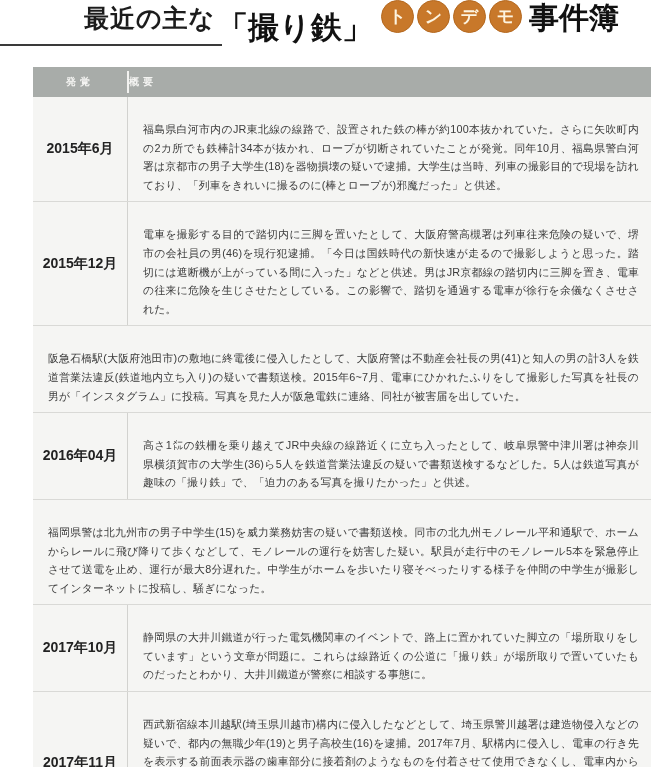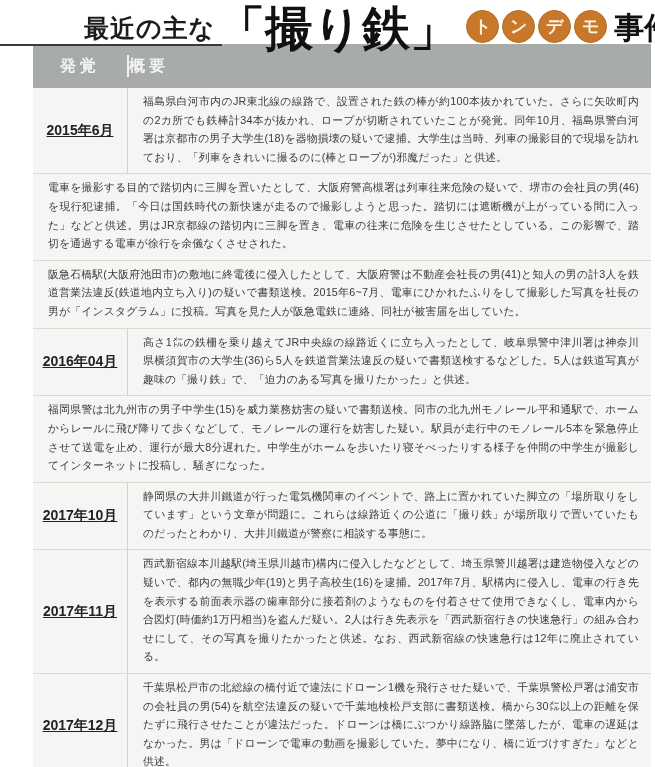--- a/index.html
+++ b/index.html
@@ -12,21 +12,21 @@
     height: 767px;
     background: #ffffff;
     font-family: "Liberation Sans", sans-serif;
     color: #333;
     position: relative;
   }
 
   
   .masthead {
     position: relative;
-    height: 44px;
+    height: 67px;
     width: 655px;
   }
   .title-underline {
     position: absolute;
     left: 0;
     top: 44px;
     width: 222px;
     height: 2px;
     background: #3a3a3a;
   }
@@ -42,21 +42,21 @@
     font-family: "Liberation Serif", "DejaVu Serif", serif;
     font-weight: bold;
     font-size: 25px;
     color: #1c1c1c;
     letter-spacing: 1px;
     margin-bottom: 3px;
   }
   .title-main {
     font-family: "Liberation Serif", "DejaVu Serif", serif;
     font-weight: bold;
-    font-size: 48px;
+    font-size: 31px;
     color: #111;
     line-height: 1;
     margin: 0 4px 0 2px;
     position: relative;
     top: 5px;
   }
   .badges {
     display: flex;
     gap: 3px;
     margin: 0 7px 5px 4px;
@@ -88,24 +88,24 @@
   }
 
   
   .incident-table {
     margin-left: 33px;
     width: 618px;
   }
   .thead {
     display: flex;
     align-items: center;
-    height: 44px;
+    height: 30px;
     background: #a8aca9;
     color: #f4f4f2;
-    font-size: 16px;
+    font-size: 10px;
     font-weight: bold;
     letter-spacing: 4px;
   }
   .th-date {
     width: 94px;
     text-align: center;
     flex: 0 0 94px;
   }
   .th-divider {
     width: 2px;
@@ -131,25 +131,24 @@
   .cell-date {
     flex: 0 0 94px;
     width: 94px;
     display: flex;
     align-items: center;
     justify-content: center;
     font-size: 14px;
     font-weight: bold;
     color: #222;
     border-right: 1px solid #d2d2cf;
-    text-decoration: underline;
   }
   .cell-summary {
     flex: 1;
-    padding: 4px 12px 7px 15px;
+    padding: 23px 12px 7px 15px;
     font-size: 10.8px;
     line-height: 18.6px;
     color: #3a3a3a;
     text-align: justify;
     letter-spacing: 0.2px;
   }
 </style>
 </head>
 <body>
 
@@ -185,20 +184,21 @@
     <div class="th-divider"></div>
     <div class="th-summary">概要</div>
   </div>
   <div class="tbody" style="background: rgb(245, 245, 243);">
   <div class="row">
     <div class="cell-date">2015年6月</div>
     <div class="cell-summary">福島県白河市内のJR東北線の線路で、設置された鉄の棒が約100本抜かれていた。さらに矢吹町内の2カ所でも鉄棒計34本が抜かれ、ロープが切断されていたことが発覚。同年10月、福島県警白河署は京都市の男子大学生(18)を器物損壊の疑いで逮捕。大学生は当時、列車の撮影目的で現場を訪れており、「列車をきれいに撮るのに(棒とロープが)邪魔だった」と供述。</div>
   </div>
 
   <div class="row">
+    <div class="cell-date">2015年12月</div>
     <div class="cell-summary">電車を撮影する目的で踏切内に三脚を置いたとして、大阪府警高槻署は列車往来危険の疑いで、堺市の会社員の男(46)を現行犯逮捕。「今日は国鉄時代の新快速が走るので撮影しようと思った。踏切には遮断機が上がっている間に入った」などと供述。男はJR京都線の踏切内に三脚を置き、電車の往来に危険を生じさせたとしている。この影響で、踏切を通過する電車が徐行を余儀なくさせされた。</div>
   </div>
 
   <div class="row">
     <div class="cell-summary">阪急石橋駅(大阪府池田市)の敷地に終電後に侵入したとして、大阪府警は不動産会社長の男(41)と知人の男の計3人を鉄道営業法違反(鉄道地内立ち入り)の疑いで書類送検。2015年6~7月、電車にひかれたふりをして撮影した写真を社長の男が「インスタグラム」に投稿。写真を見た人が阪急電鉄に連絡、同社が被害届を出していた。</div>
   </div>
 
   <div class="row">
     <div class="cell-date">2016年04月</div>
     <div class="cell-summary">高さ1㍍の鉄柵を乗り越えてJR中央線の線路近くに立ち入ったとして、岐阜県警中津川署は神奈川県横須賀市の大学生(36)ら5人を鉄道営業法違反の疑いで書類送検するなどした。5人は鉄道写真が趣味の「撮り鉄」で、「迫力のある写真を撮りたかった」と供述。</div>

